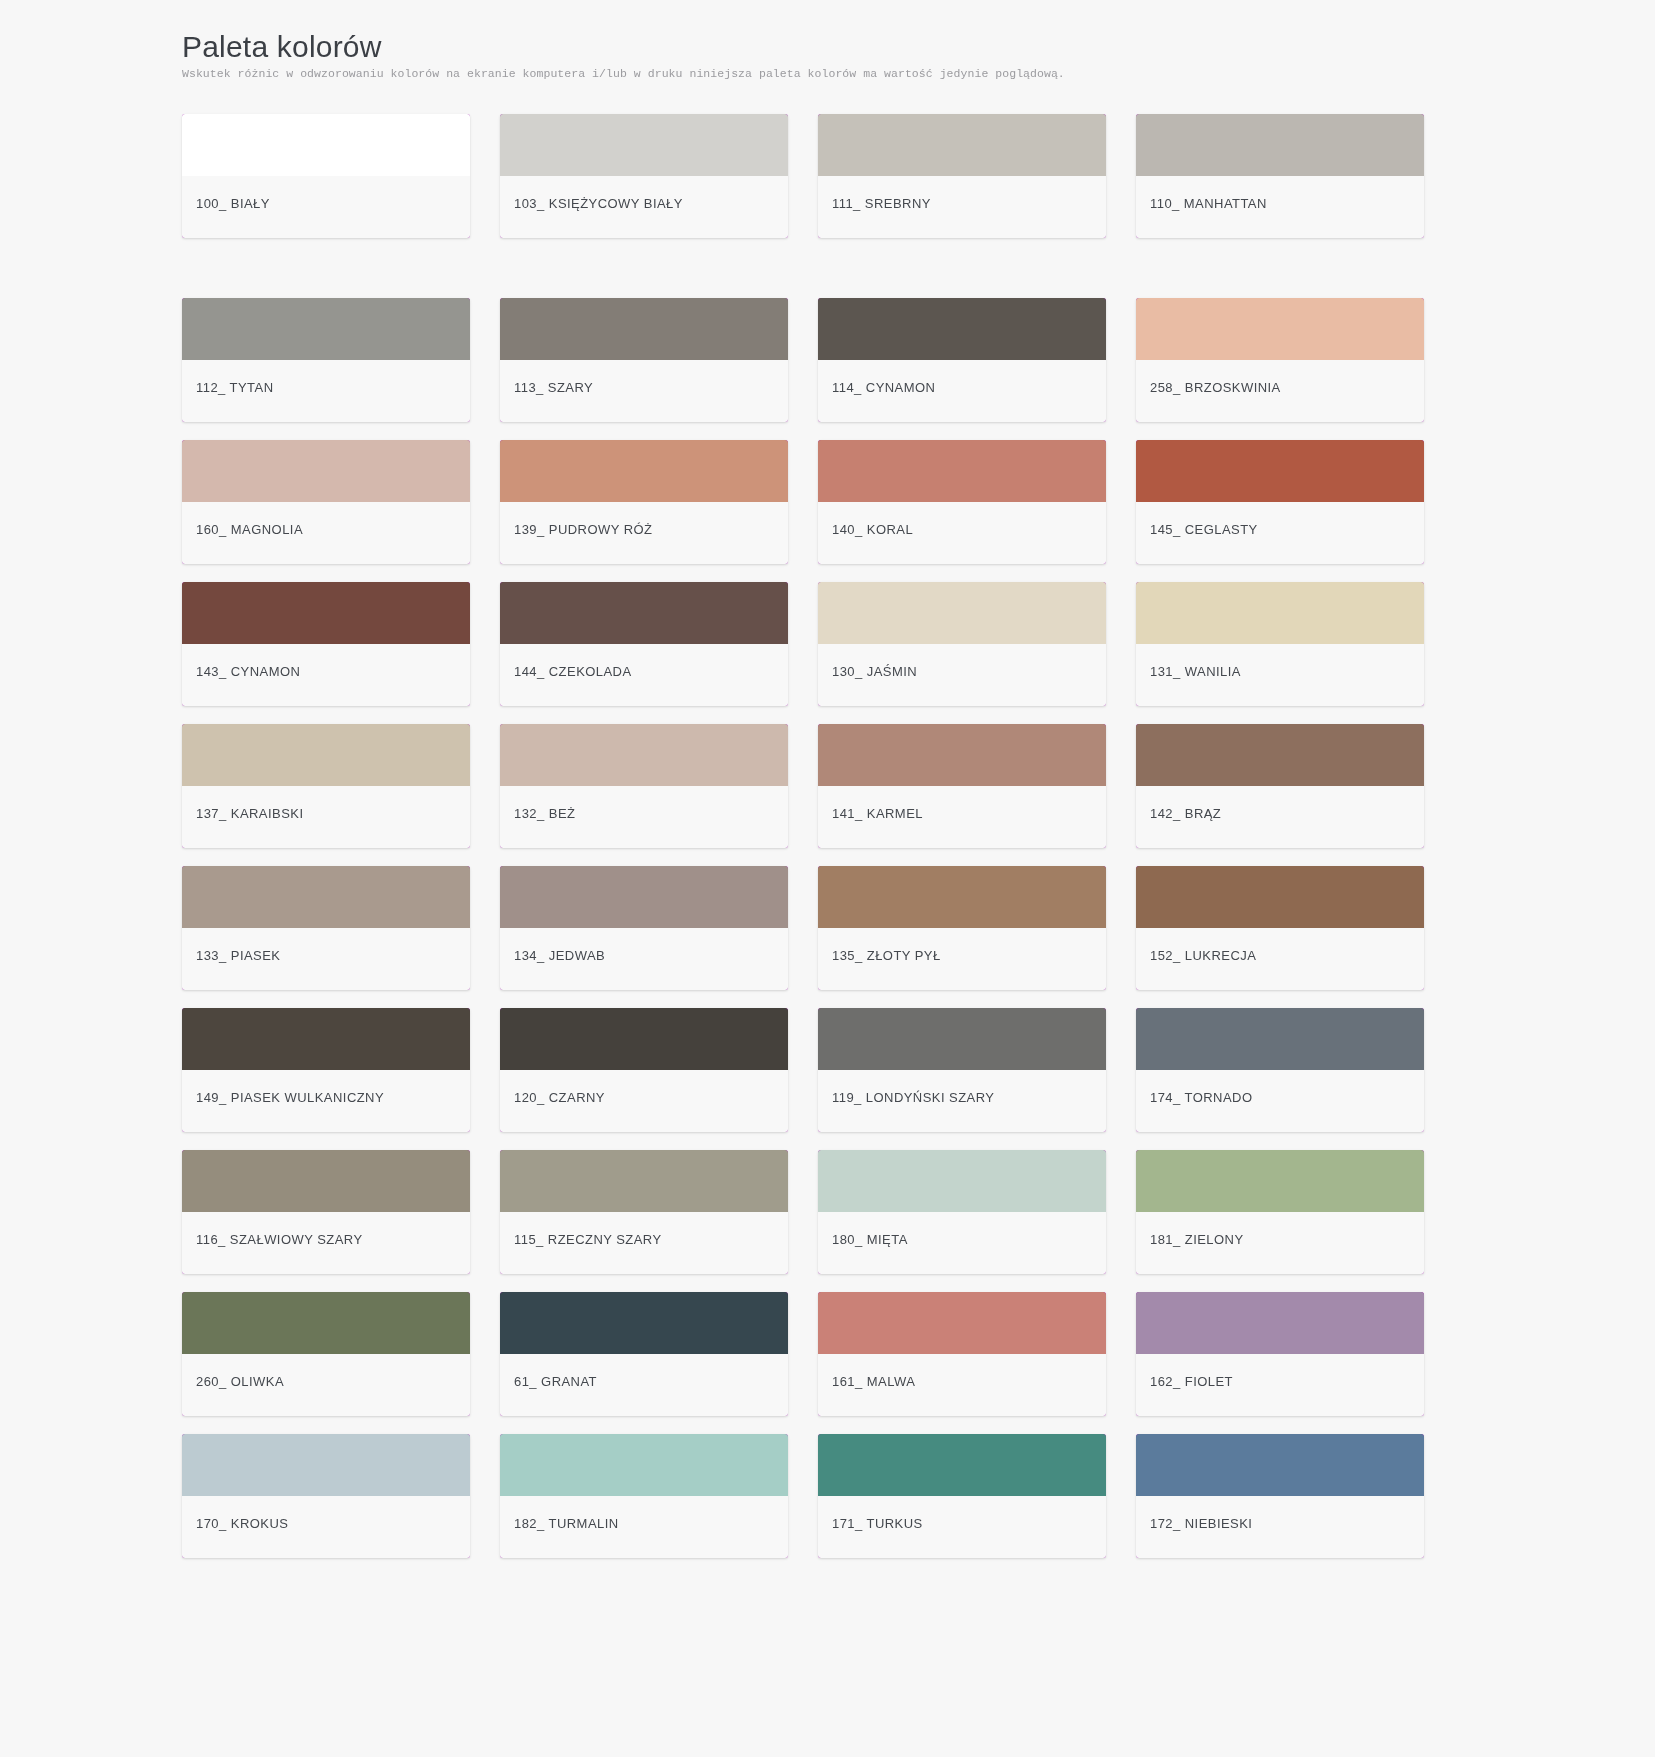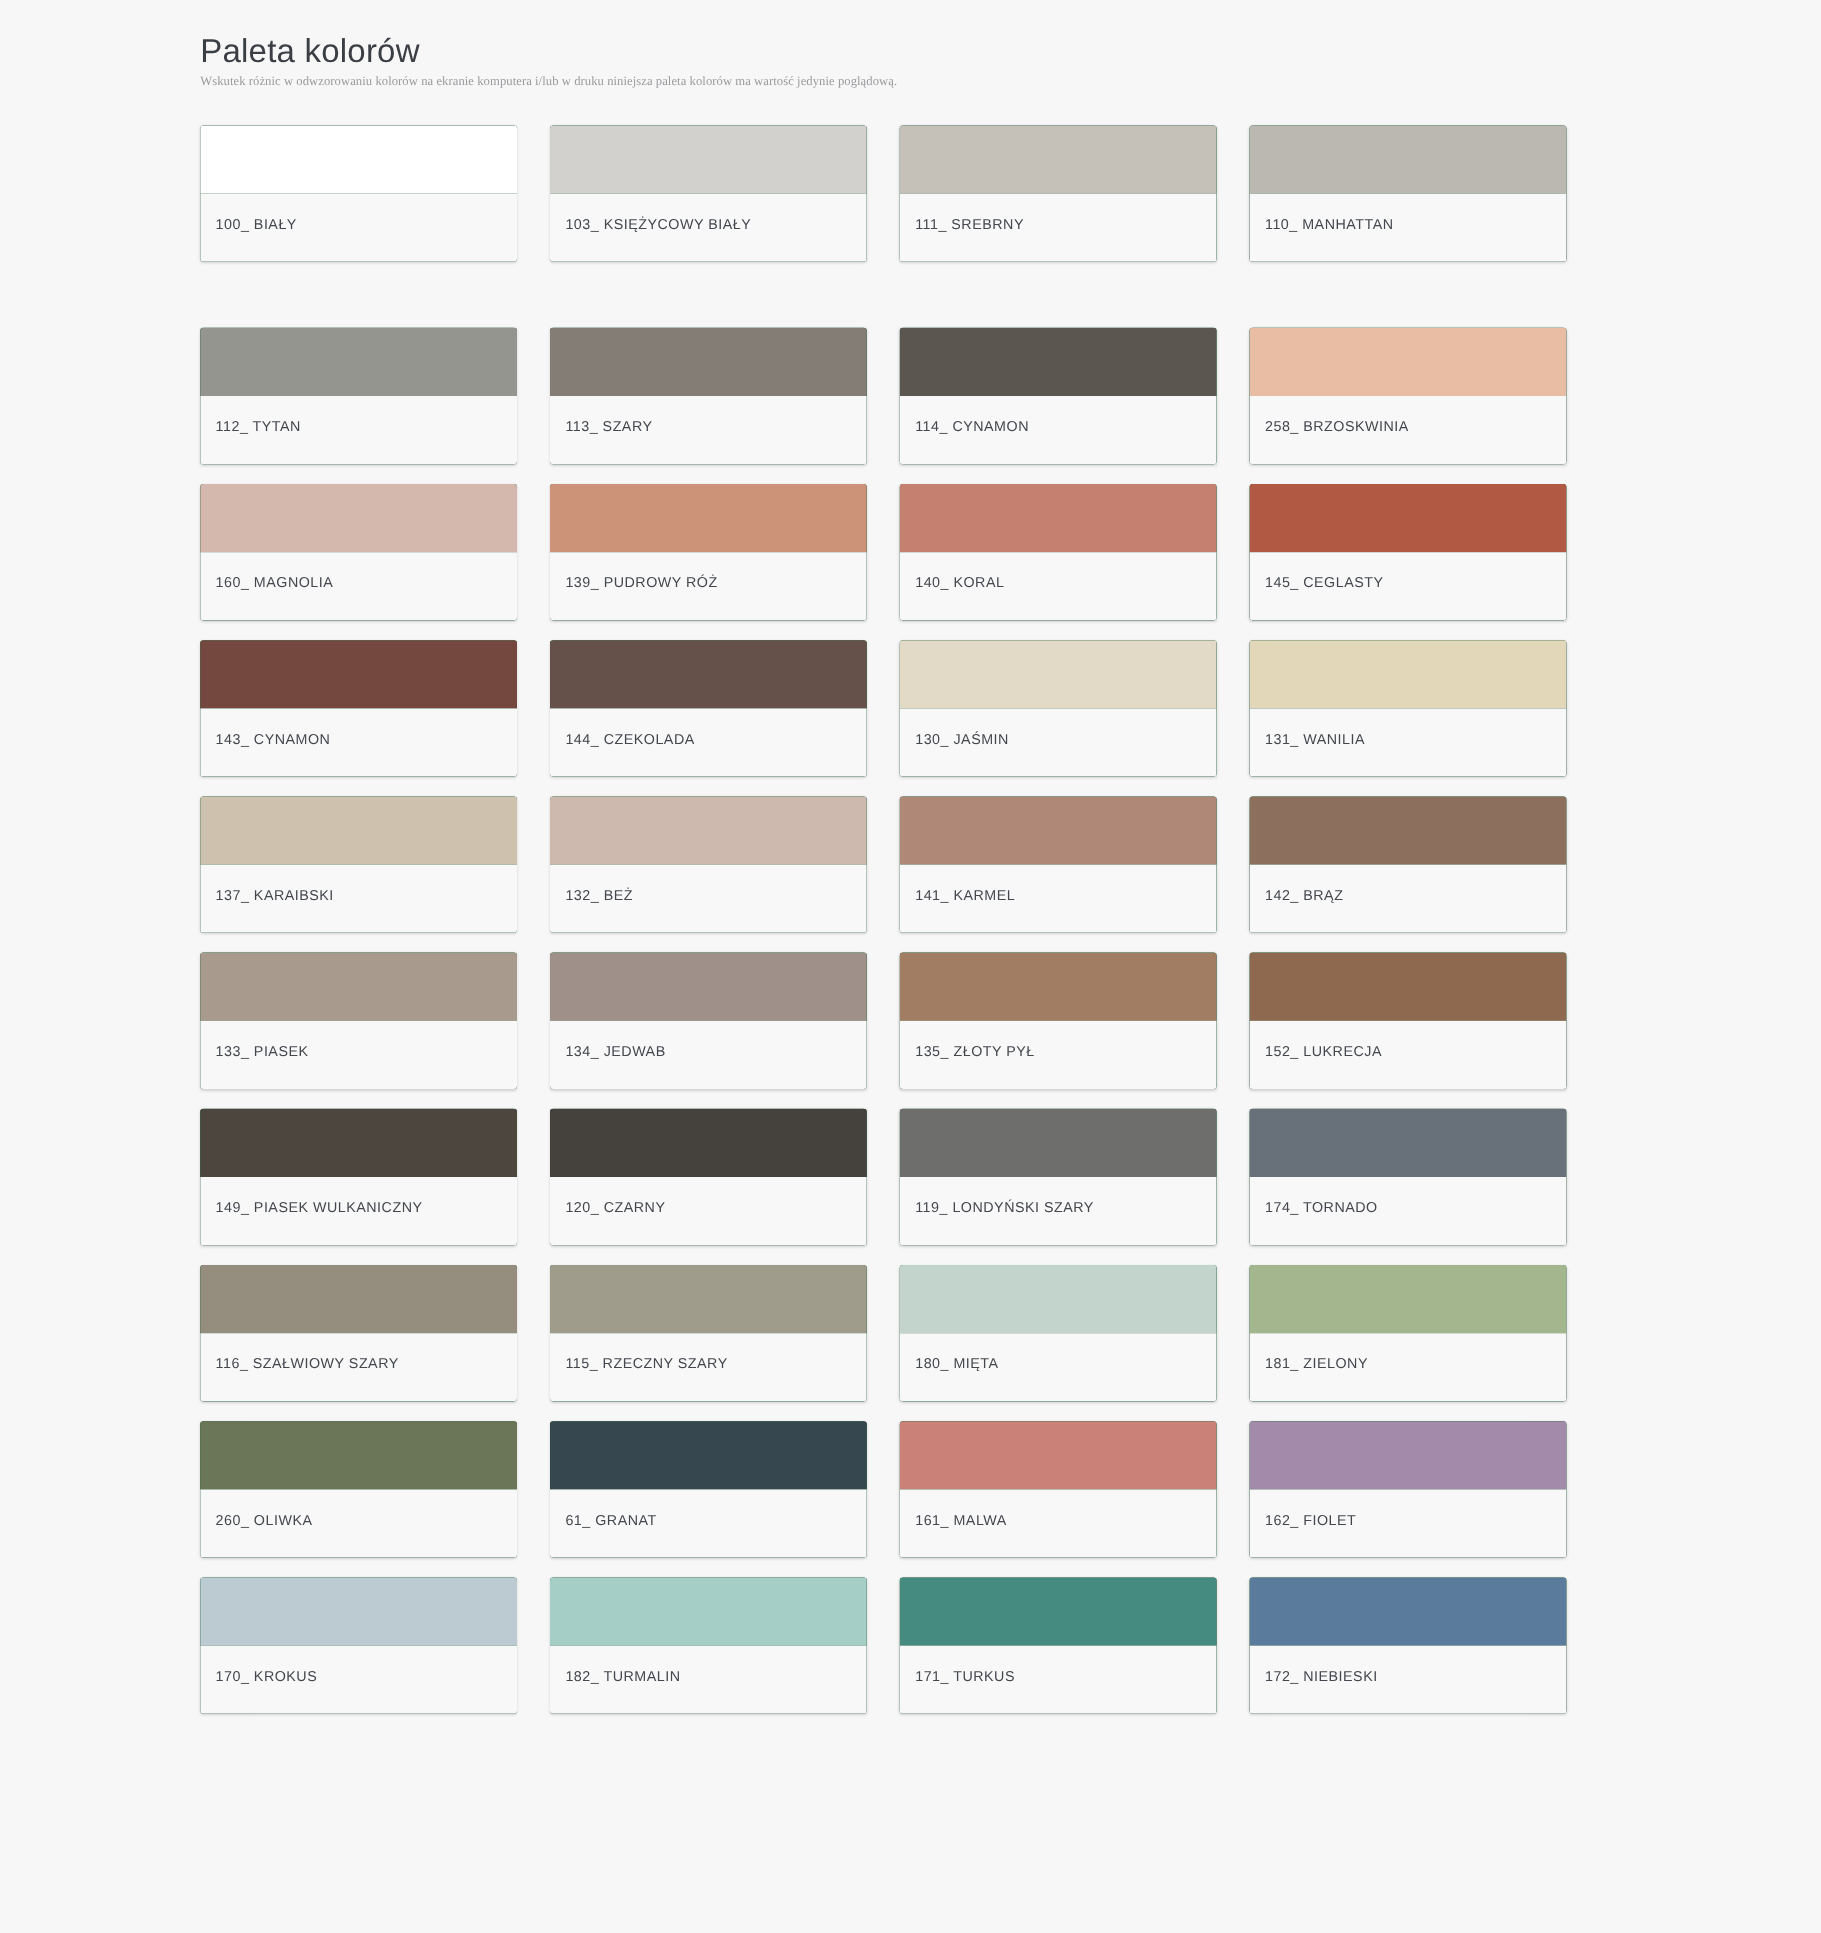--- a/index.html
+++ b/index.html
@@ -28,38 +28,38 @@
   .page-title {
     font-family: "Liberation Sans", sans-serif;
     font-size: 30px;
     font-weight: 400;
     color: #3b3f45;
     letter-spacing: 0.2px;
     margin: 0 0 0 0;
     line-height: 1.25;
   }
   .page-subtitle {
-    font-family: Liberation Serif, serif;
+    font-family: Liberation Mono, monospace;
     font-size: 11.5px;
     font-weight: 400;
     color: #9b9b9f;
     letter-spacing: 0.05px;
     margin: 0;
     line-height: 1.4;
   }
   .palette-grid {
     display: grid;
     grid-template-columns: repeat(4, 288px);
     column-gap: 30px;
     row-gap: 18px;
     padding: 32px 0 40px 182px;
   }
   .swatch-card {
     width: 288px;
-    background: #14532d;
+    background: #a21caf;
     border-radius: 3px;
     box-shadow: 0 1px 3px rgba(0,0,0,0.10), 0 1px 2px rgba(0,0,0,0.06);
     overflow: hidden;
     display: flex;
     flex-direction: column;
     cursor: pointer;
   }
   .swatch-color {
     width: 100%;
     height: 62px;

